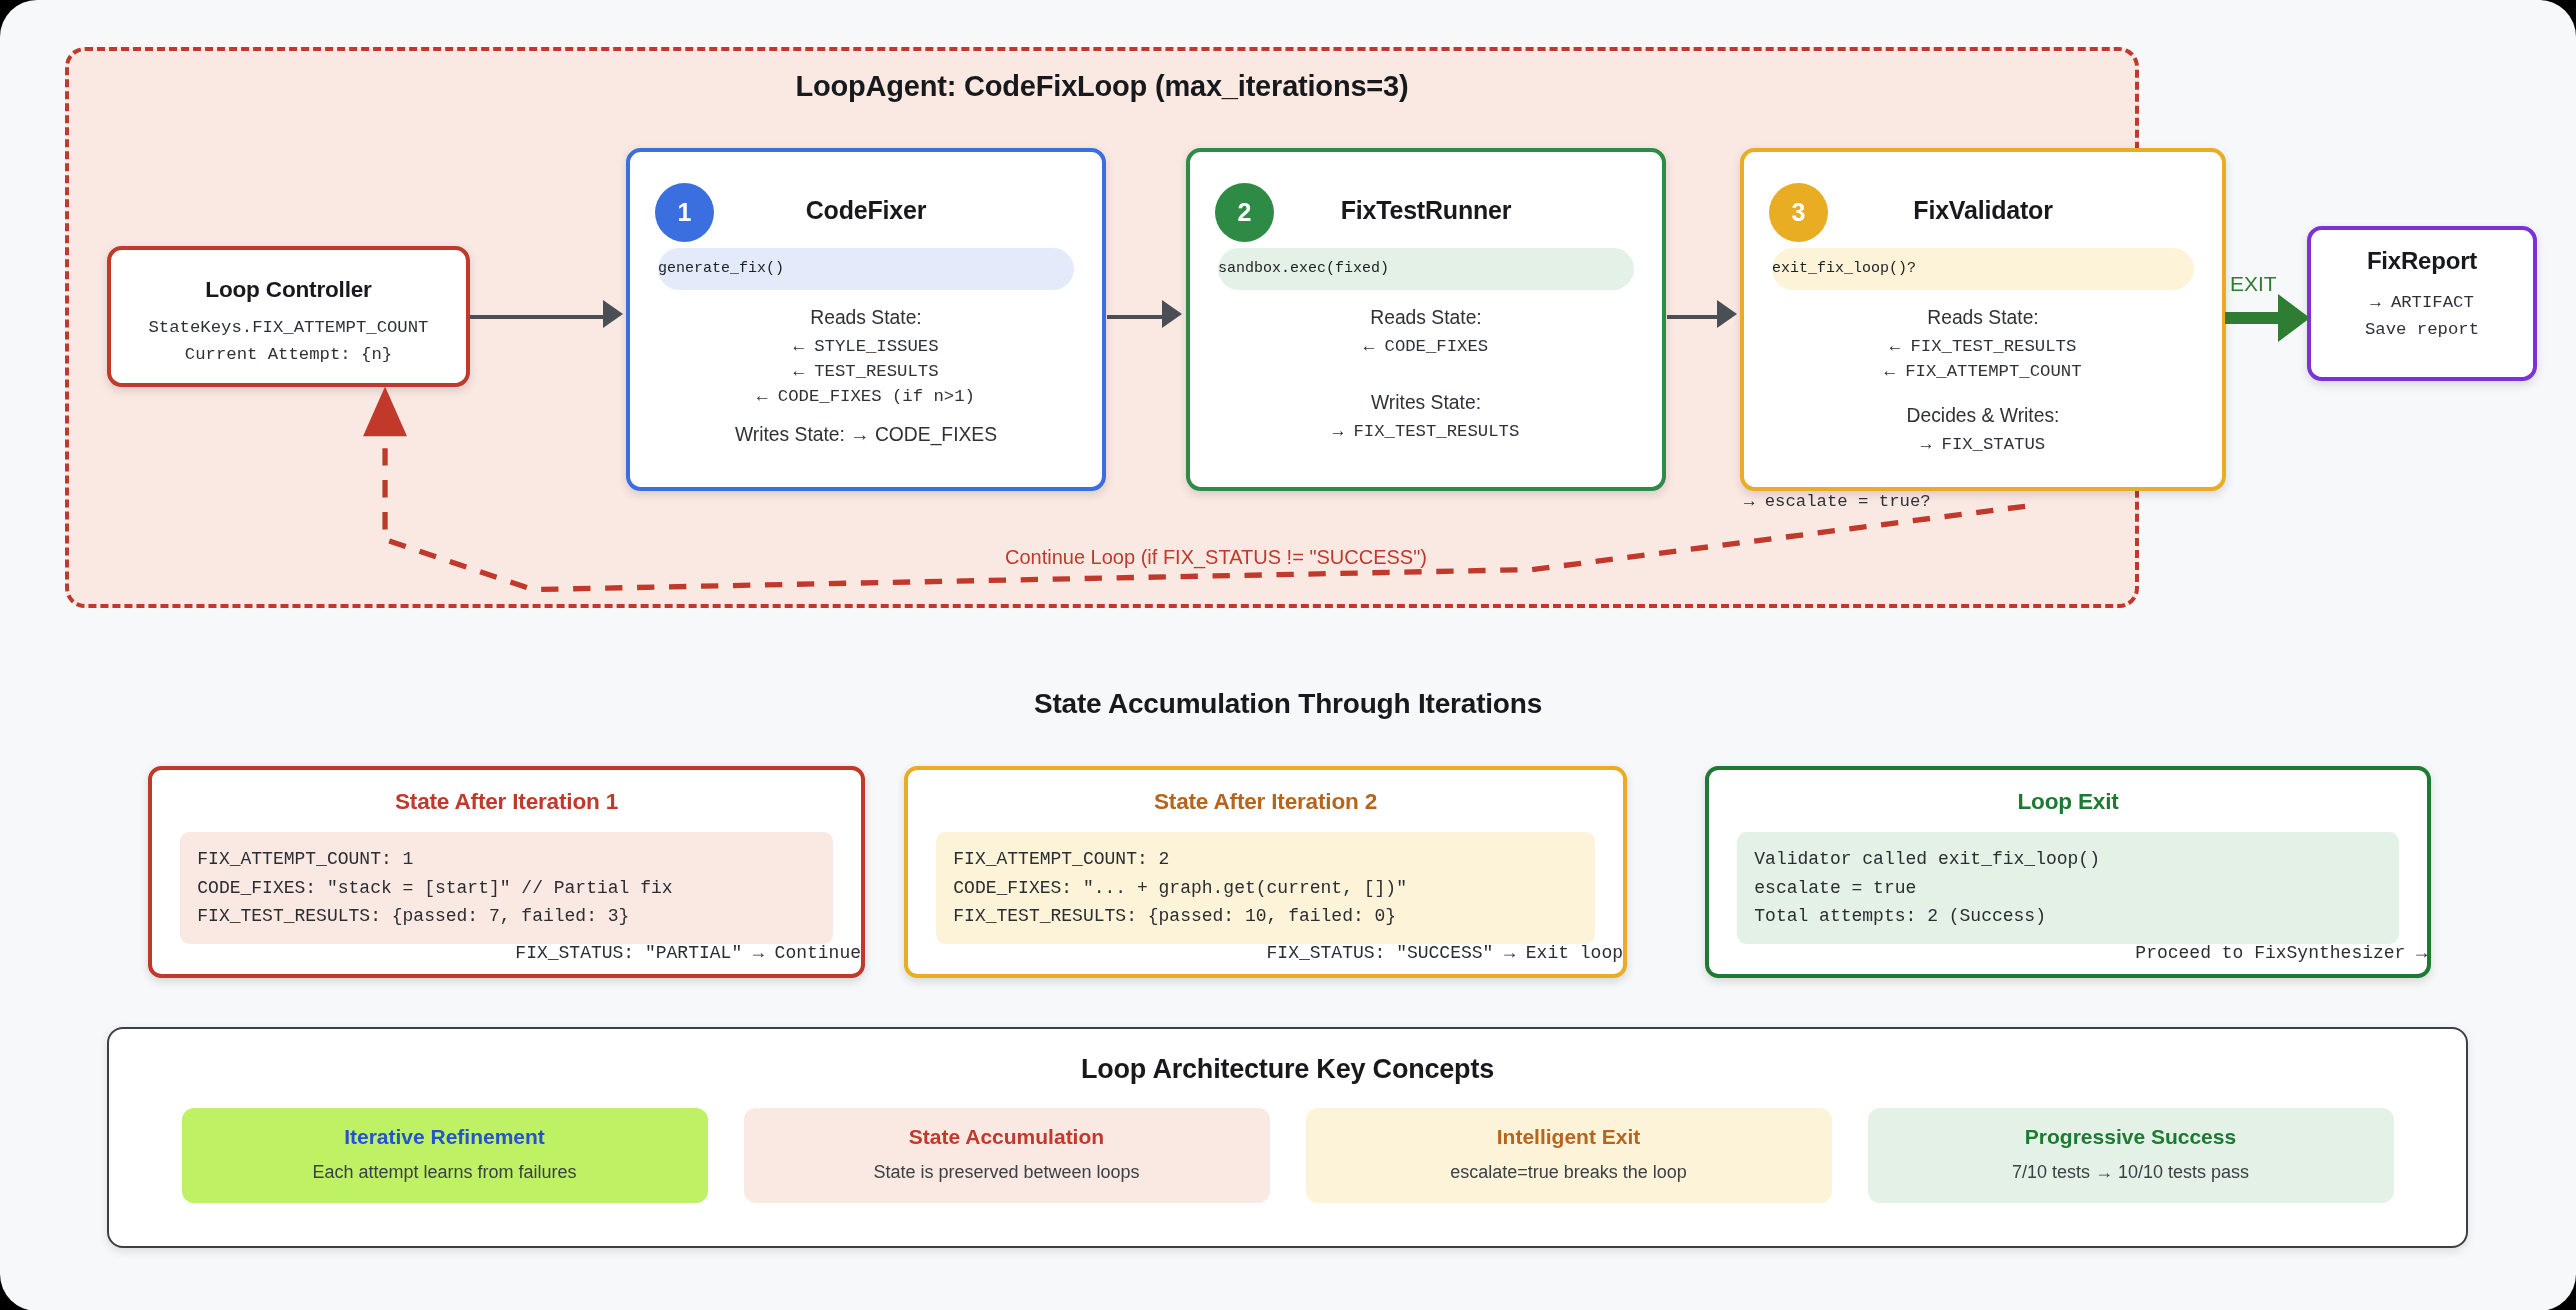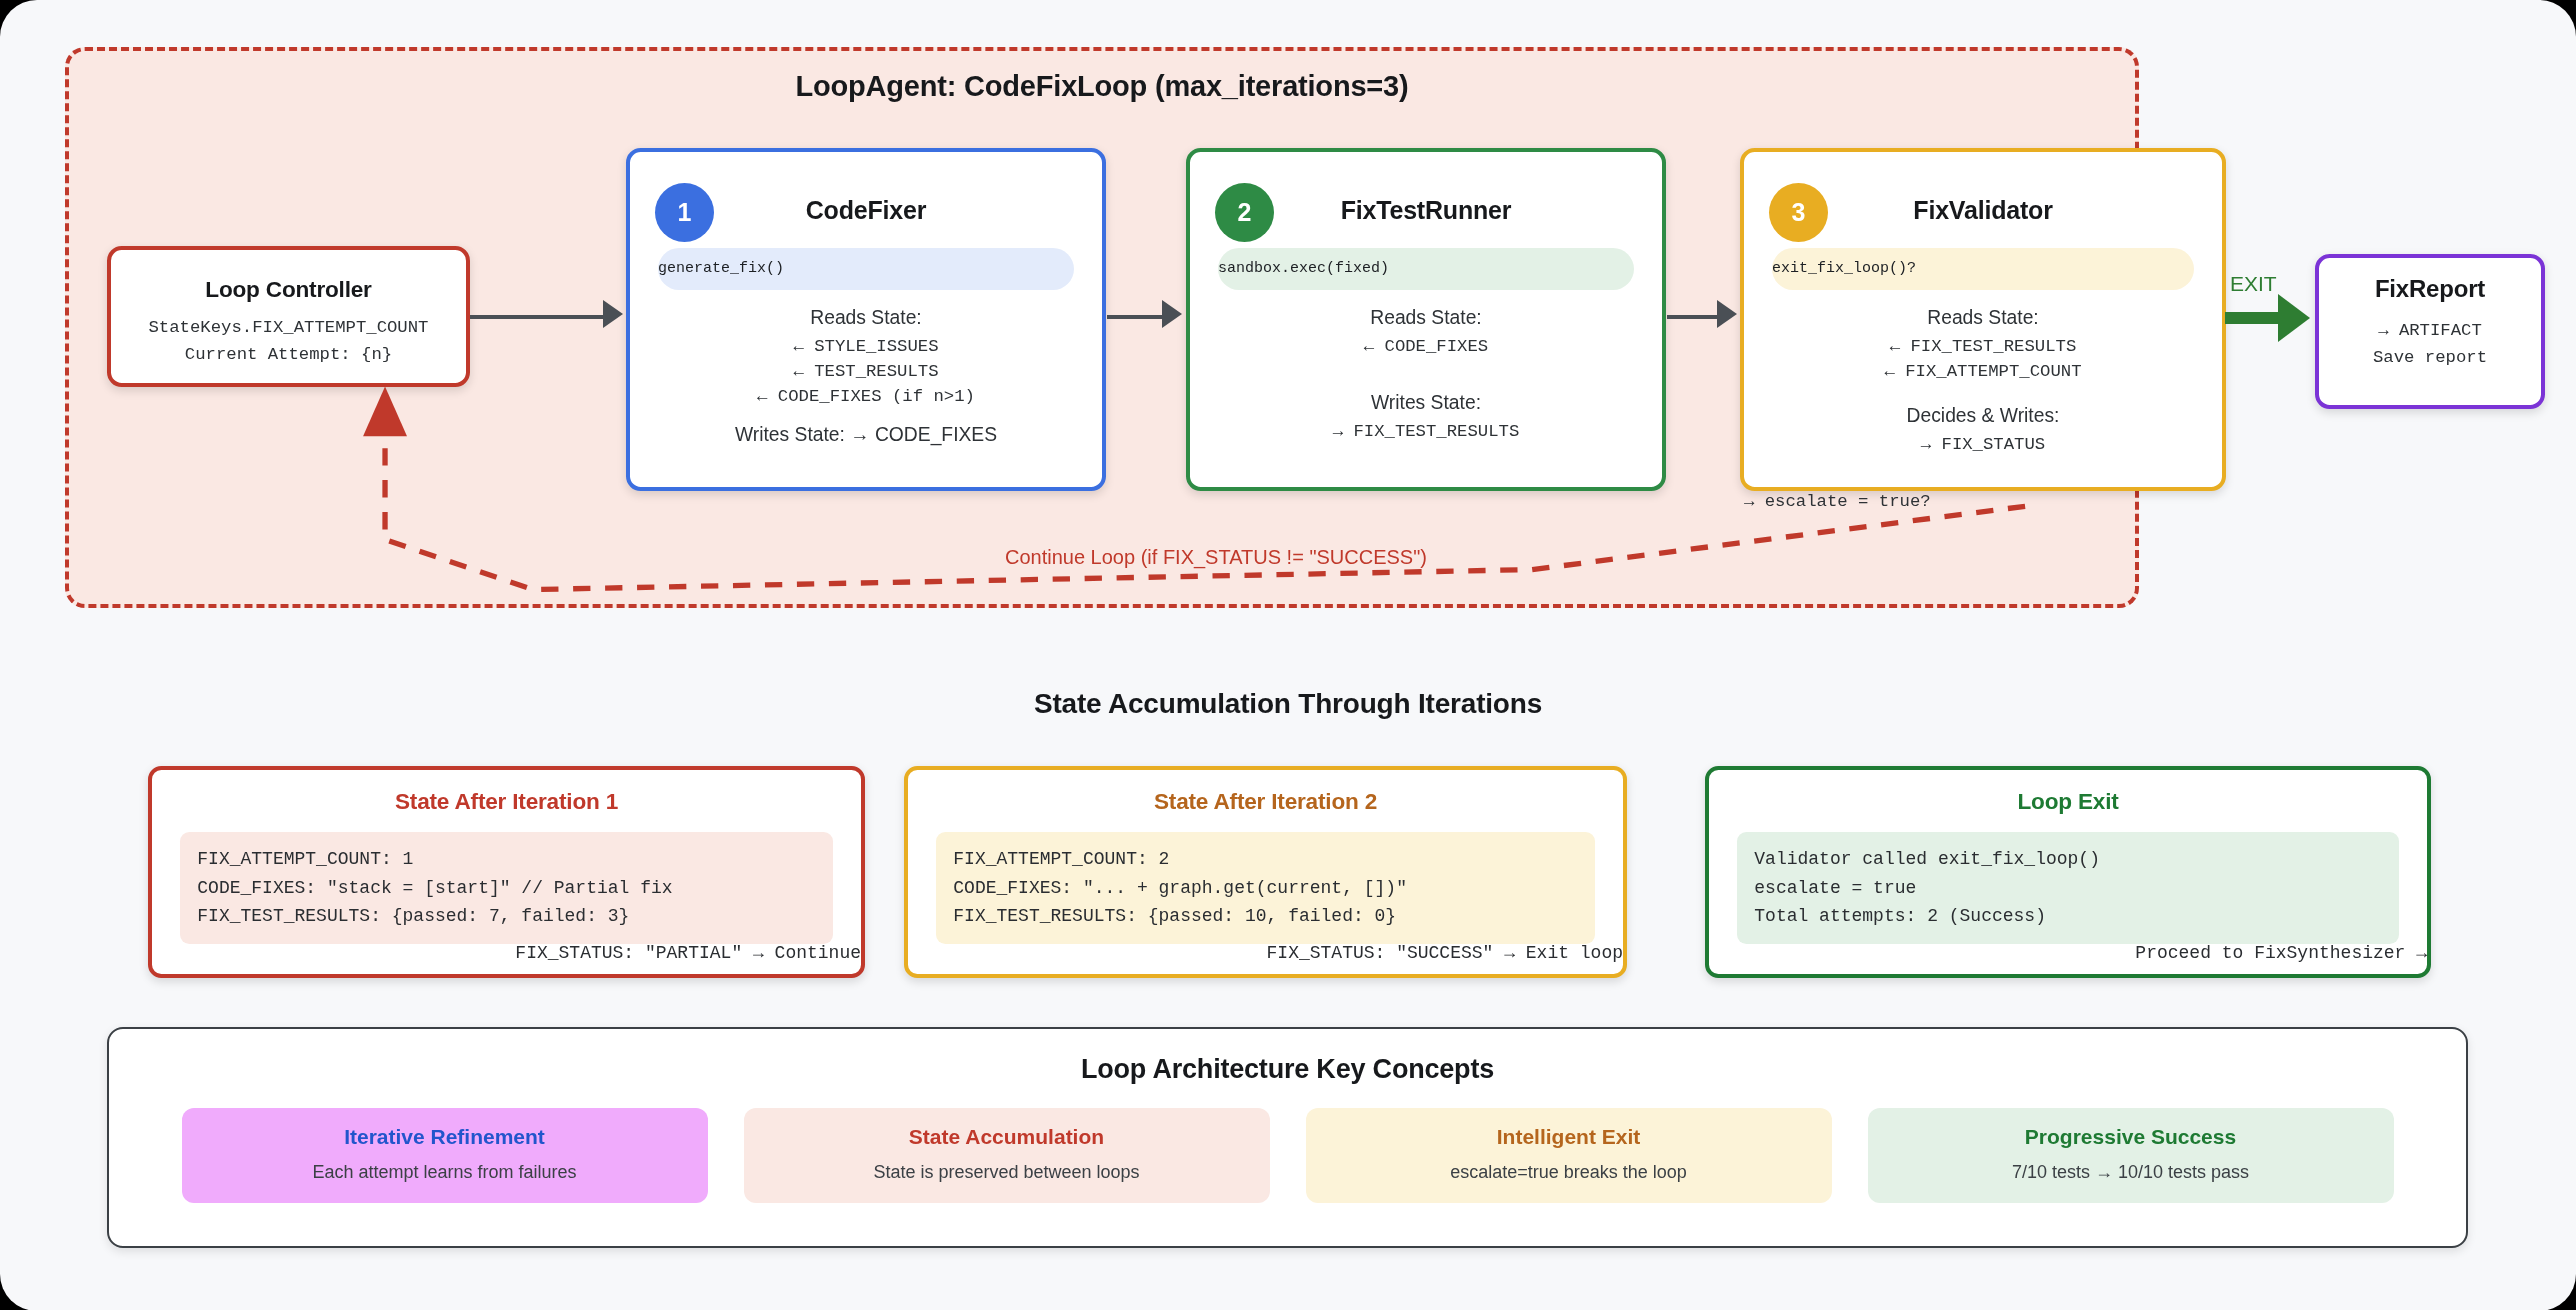--- a/index.html
+++ b/index.html
@@ -135,24 +135,23 @@
     position: absolute;
     left: 0; bottom: -24px;
     width: 100%;
     text-align: left;
     font-size: 17.3px;
     color: #2e3236;
   }
 
   
   #fix-report {
-    left: 2307px; top: 254px;
+    left: 2307px; top: 226px;
     width: 230px; height: 155px;
     border: 4px solid #7b33d6;
-    margin-left: 8px;
   }
   #fix-report .card-title { font-size: 24px; margin-top: 17.3px; }
   #fix-report .lines {
     margin-top: 13.3px;
     text-align: center;
     font-size: 17.3px;
     color: #2e3236;
     line-height: 1.6;
   }
 
@@ -298,21 +297,21 @@
   }
   .concept-name {
     font-size: 21px;
     font-weight: bold;
     margin-bottom: 13.3px;
   }
   .concept-desc {
     font-size: 18px;
     color: #3b4045;
   }
-  .tile-blue   { background: #f0abfc; }
+  .tile-blue   { background: #bef264; }
   .tile-blue   .concept-name { color: #2255cc; }
   .tile-red    { background: #fae8e3; }
   .tile-red    .concept-name { color: #c0392b; }
   .tile-yellow { background: #fcf3d8; }
   .tile-yellow .concept-name { color: #b5651d; }
   .tile-green  { background: #e3f1e6; }
   .tile-green  .concept-name { color: #1e7a33; }
 </style>
 </head>
 <body>

